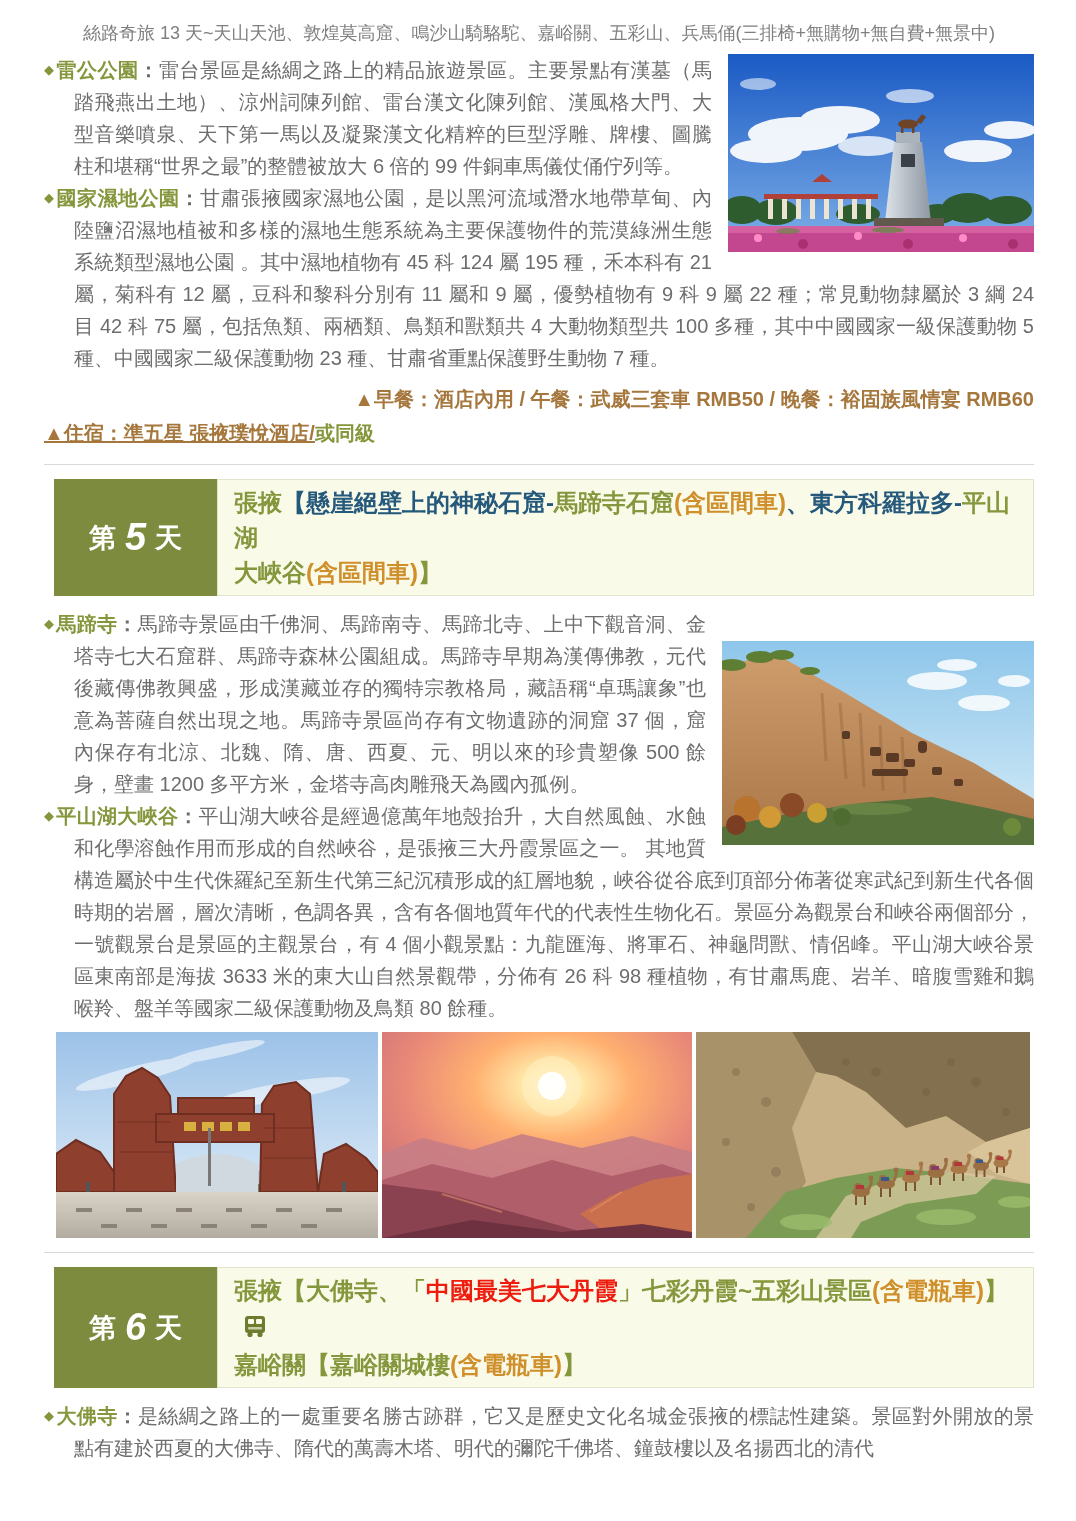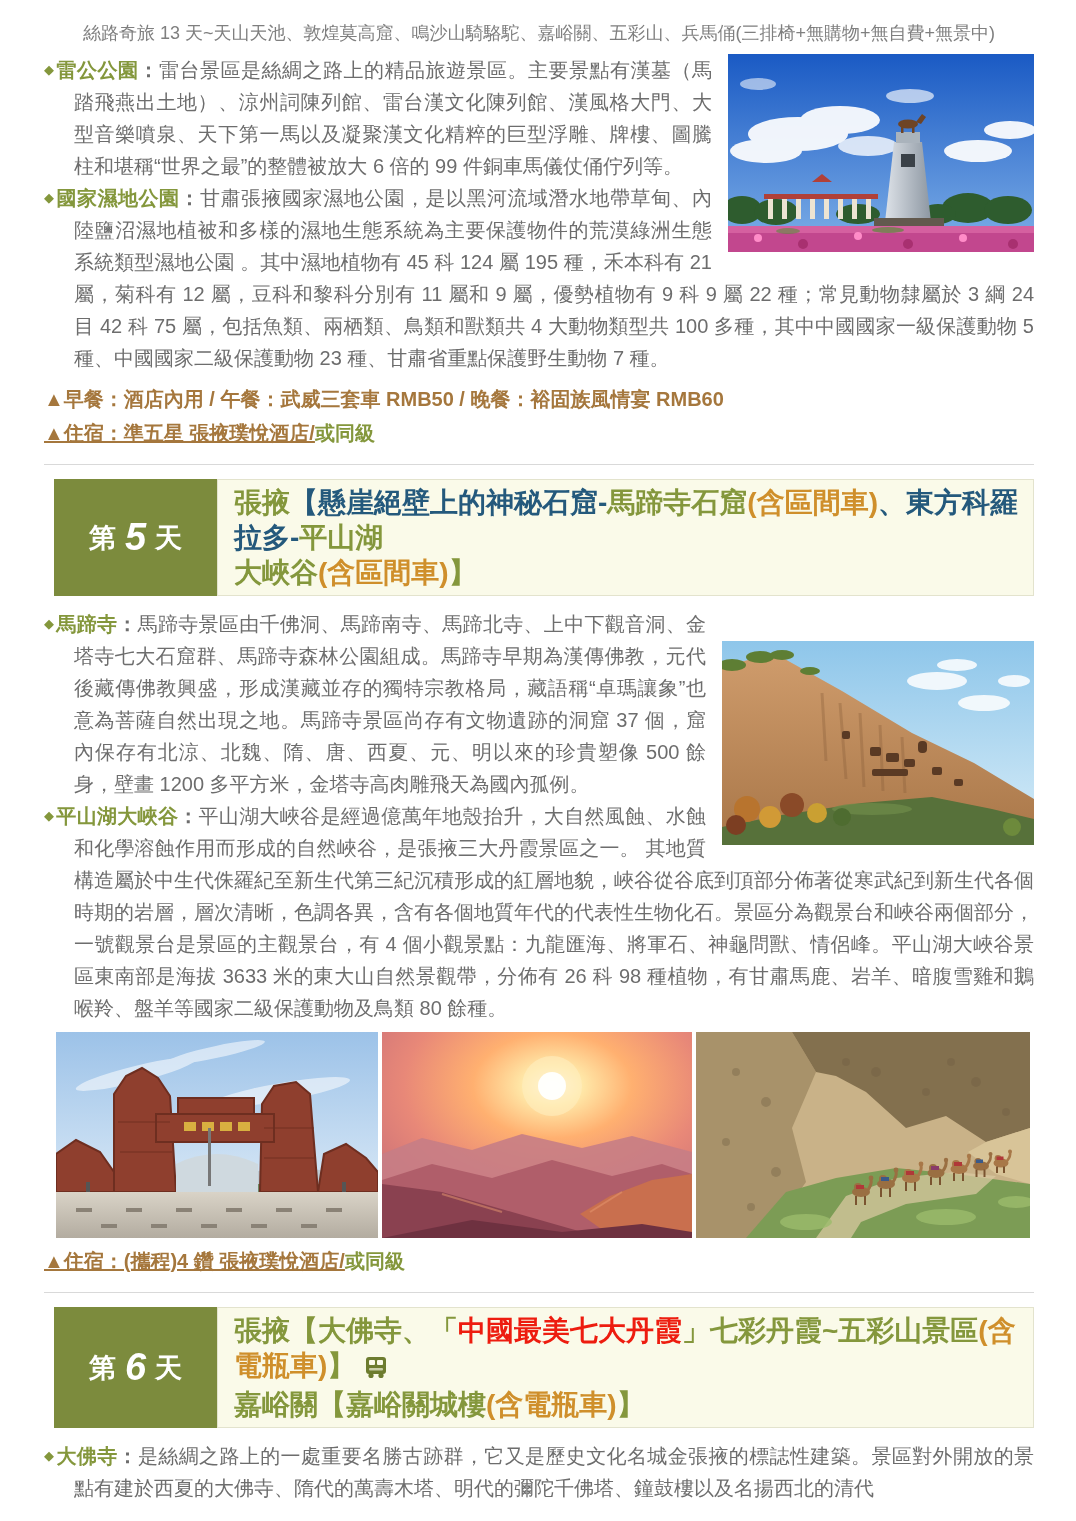--- a/index.html
+++ b/index.html
@@ -14,28 +14,28 @@
   .para{font-size:20px;line-height:32px;color:var(--gray);text-align:justify;
         padding-left:30px;text-indent:-30px;}
   .bullet{color:var(--olive);font-size:13px;font-weight:bold;vertical-align:3px;margin-right:2px;}
   .sec-title{color:var(--olive);font-weight:bold;}
   .colon{font-weight:bold;}
   .photo{display:block;}
   .float-r{float:right;margin:0 0 8px 16px;}
   .float-r.offset{margin-top:33px;}
   .photo svg{display:block;}
   .meal{color:var(--brown);font-weight:bold;font-size:20px;line-height:34px;}
-  .meal.first{margin-top:8px;}
+  .meal.first{margin-top:8px;text-align:right;}
   .rule{border:0;border-top:1px solid #d9d9d9;margin:14px 0 0 0;}
   .day-banner{display:flex;margin:14px 0 12px 10px;clear:both;}
   .day-label{width:163px;background:var(--olive-dark);color:#fff;display:flex;
              align-items:center;justify-content:center;gap:9px;font-weight:bold;font-size:27px;flex:none;}
   .day-num{font-size:38px;font-style:italic;font-weight:bold;}
   .day-title{flex:1;background:var(--cream);border:1px solid #e3e3cd;
-             padding:5px 12px 5px 16px;font-weight:bold;font-size:28px;line-height:35px;}
+             padding:5px 12px 5px 16px;font-weight:bold;font-size:24px;line-height:35px;}
   .seg-green{color:var(--olive);}
   .seg-blue{color:var(--blue);}
   .seg-orange{color:var(--orange);}
   .seg-red{color:var(--red);}
   .seg-brown{color:var(--brown);text-decoration:underline;}
   .bus{display:inline-block;vertical-align:-4px;margin-left:8px;}
   .photo-row{display:flex;gap:4px;margin:8px 0 6px 12px;clear:both;}
   .clear{clear:both;}
 </style>
 </head>
@@ -385,21 +385,20 @@
               <rect x="-4.5" y="-6.5" width="7" height="3.5" fill="#b03838"></rect>
               <path d="M6 -2 q4 -5 3 -9" stroke="#a87848" stroke-width="2.6" fill="none"></path>
               <circle cx="9" cy="-11.5" r="2" fill="#a87848"></circle>
               <line x1="-4" y1="3.5" x2="-4" y2="10" stroke="#7a5430" stroke-width="2"></line>
               <line x1="3" y1="3.5" x2="3" y2="10" stroke="#7a5430" stroke-width="2"></line>
             </g>
         </svg>
       </span>
     </div>
 
-    <p class="meal"><span class="seg-brown">▲住宿：(攜程)4 鑽 張掖璞悅酒店/</span><span class="seg-green">或同級</span></p>
   </div>
 
   <hr class="rule">
 
   <div class="day-banner">
     <div class="day-label">
       <span>第</span>
         <span class="day-num">6</span>
         <span>天</span>
     </div>

